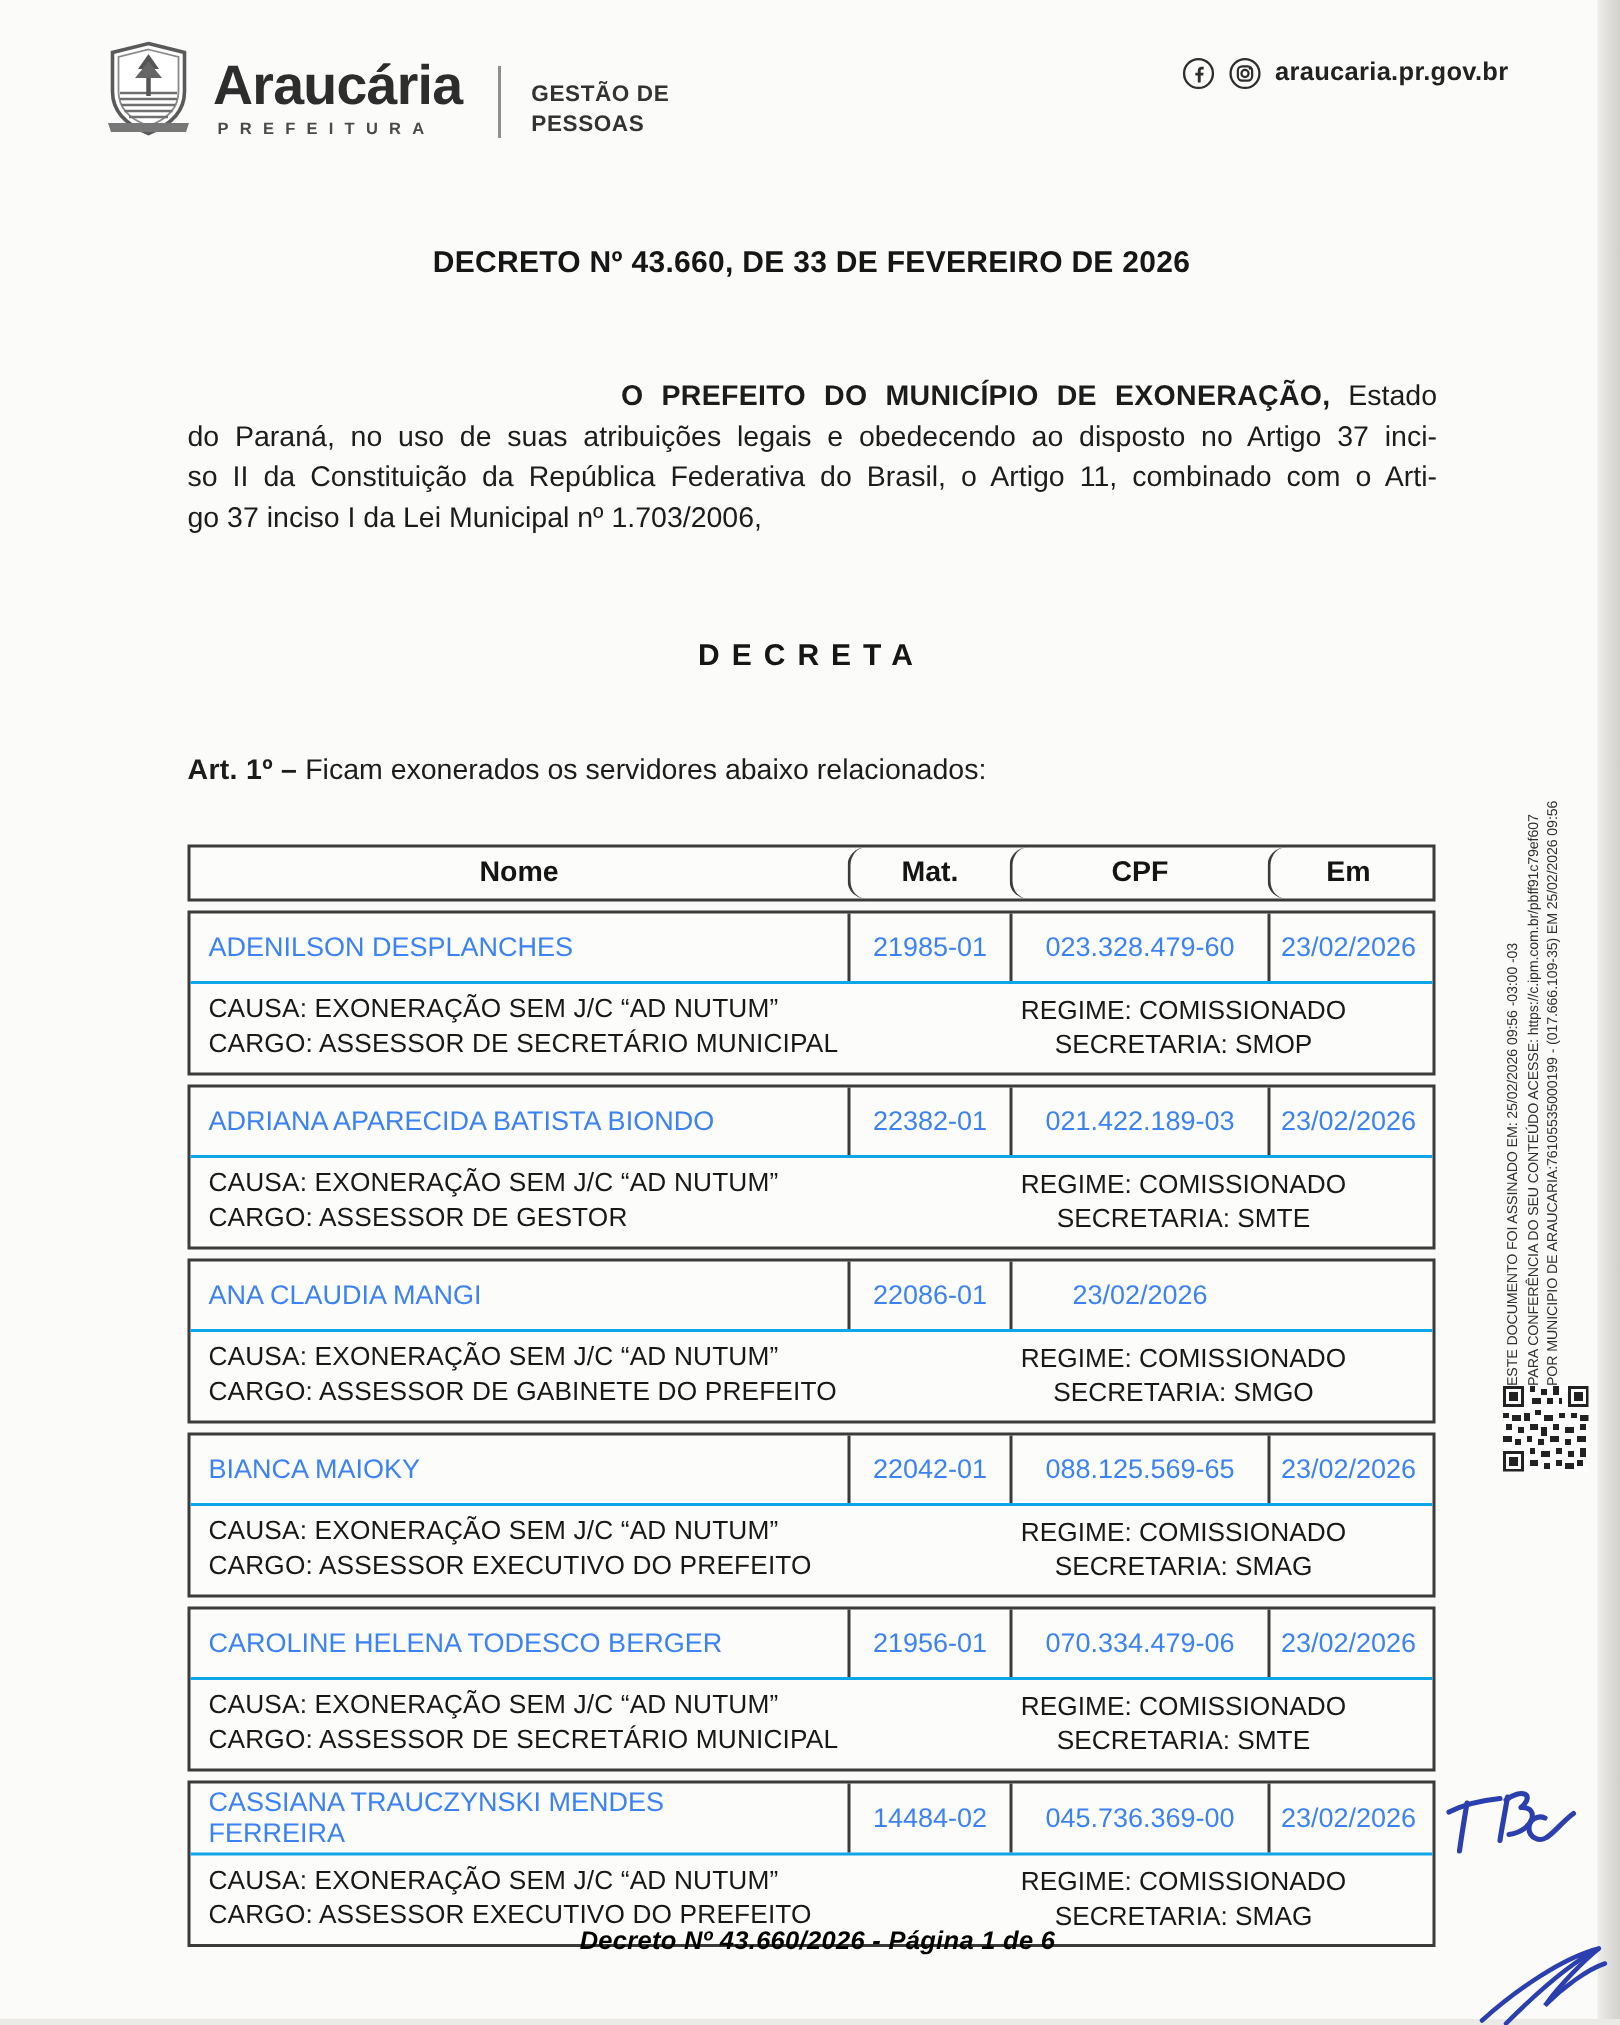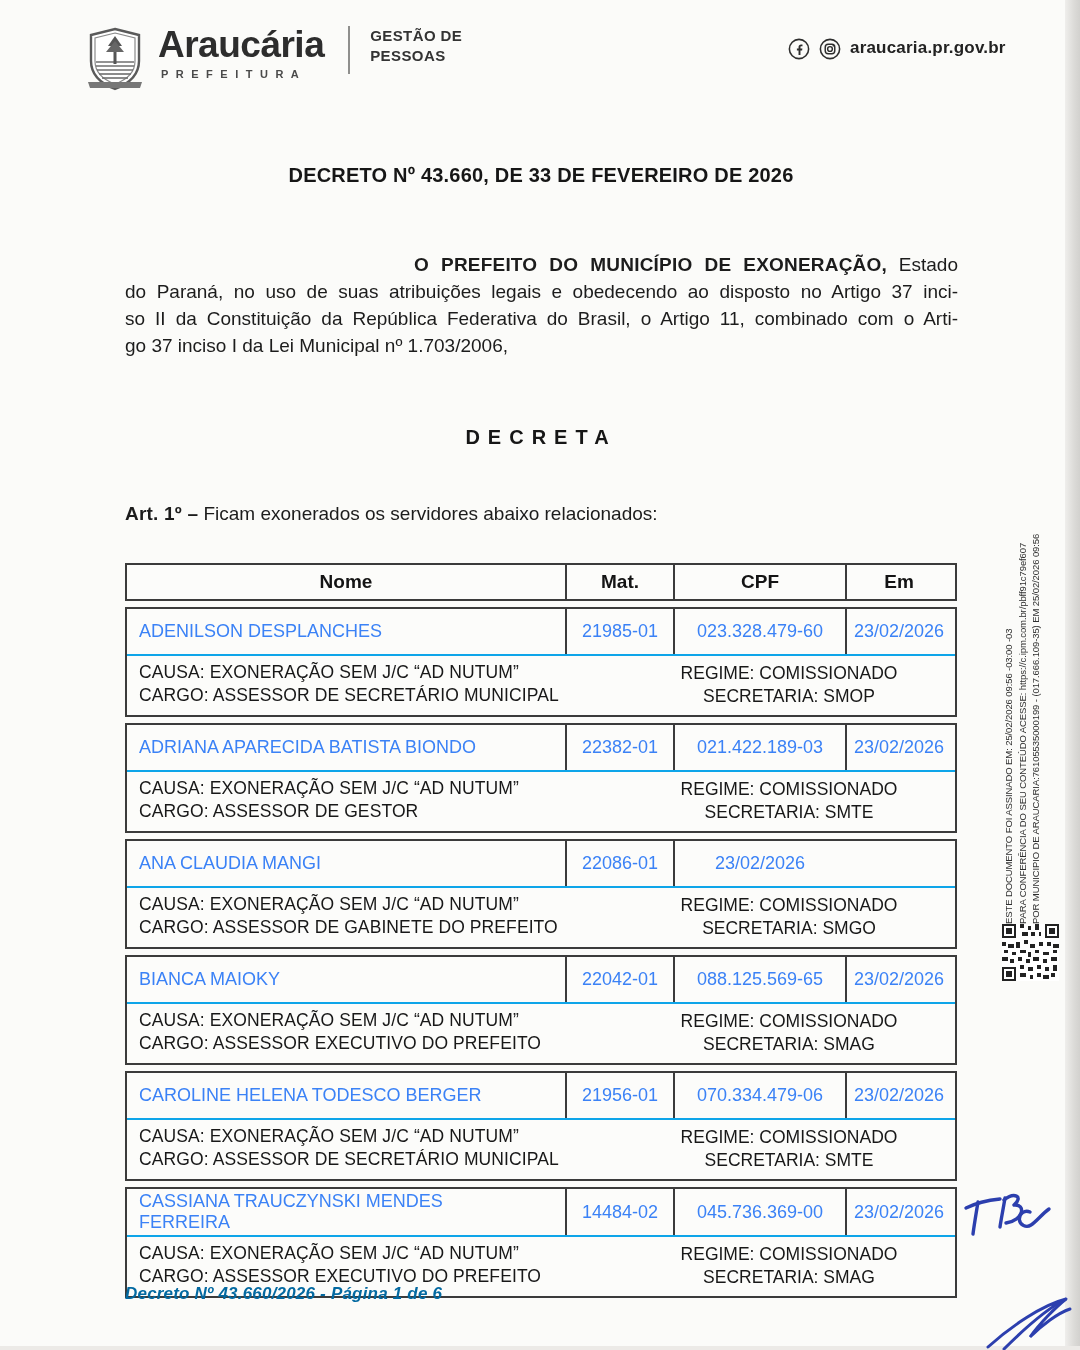--- a/index.html
+++ b/index.html
@@ -3,21 +3,21 @@
 <meta charset="utf-8">
 <style>
   html,body{margin:0;padding:0;background:#e9e8e6;}
   .page{position:relative;width:1080px;height:1350px;background:#fbfbf9;overflow:hidden;
         font-family:"Liberation Sans",sans-serif;color:#1d1d1d;}
   .edge-right{position:absolute;top:0;right:0;width:15px;height:100%;
         background:linear-gradient(90deg,#efeeec 0%,#dcdbd8 60%,#d2d1ce 100%);}
   .edge-bottom{position:absolute;left:0;bottom:0;width:100%;height:4px;background:#eceae7;}
 
   
-  .hdr{position:absolute;left:84px;top:26px;display:flex;align-items:flex-start;}
+  .hdr{position:absolute;left:68px;top:26px;display:flex;align-items:flex-end;}
   .brand{margin-left:12px;}
   .brand-name{font-size:37px;font-weight:bold;color:#2d2d2d;letter-spacing:-0.5px;line-height:1;}
   .brand-sub{font-size:11px;font-weight:bold;color:#4a4a4a;letter-spacing:7.5px;margin-top:5px;margin-left:3px;}
   .hdr-divider{width:2px;height:48px;background:#8f8f8d;margin:0 20px 0 24px;}
   .dept{font-size:15px;font-weight:bold;color:#333;line-height:1.3;letter-spacing:0.4px;}
   .hdr-right{position:absolute;left:788px;top:38px;display:flex;align-items:flex-start;gap:9px;}
   .soc{width:22px;height:22px;}
   .site{font-size:17px;font-weight:bold;color:#222;letter-spacing:0.2px;}
 
   
@@ -31,36 +31,36 @@
   .decreta{position:absolute;left:125px;top:426px;width:832px;text-align:center;
          font-size:20px;font-weight:bold;letter-spacing:8px;color:#161616;}
   .article{position:absolute;left:125px;top:503px;width:833px;font-size:19px;color:#1c1c1c;}
   .article b{letter-spacing:0.2px;}
 
   
   .tbl{position:absolute;left:125px;top:563px;width:832px;}
   .box{border:2px solid #3b3b3b;background:#fcfcfa;box-sizing:border-box;}
   .row-grid{display:grid;grid-template-columns:438px 108px 172px 106px;}
   .hcell{min-height:34px;display:flex;align-items:center;justify-content:center;
-         font-size:19px;font-weight:bold;color:#141414;border-left:2px solid #3b3b3b;}
+         font-size:19px;font-weight:bold;color:#141414;border-left:2px solid #3b3b3b;border-radius:12px;}
   .hcell:first-child{border-left:none;}
   .rec{margin-top:6px;}
   .ncell{display:flex;align-items:center;min-height:38px;border-left:2px solid #3b3b3b;
          font-size:18px;color:#3b82f6;line-height:21px;box-sizing:border-box;}
   .ncell:first-child{border-left:none;padding:2px 48px 2px 12px;justify-content:flex-start;}
   .ncell.c{justify-content:center;padding:12px 2px;}
   .detail{border-top:2px solid #0ea5e9;display:flex;padding:5px 8px 7px 12px;}
   .d-left{flex:1;font-size:17.5px;line-height:23px;color:#181818;letter-spacing:0.1px;}
   .d-right{width:316px;font-size:17.5px;line-height:23px;color:#181818;text-align:center;padding-top:1px;}
 
   
   .initials{position:absolute;left:950px;top:1182px;}
   .flourish{position:absolute;left:982px;top:1293px;}
-  .footer{position:absolute;left:125px;top:1284px;width:840px;text-align:left;
-          font-style:italic;font-weight:bold;font-size:17px;color:#0369a1;letter-spacing:0.2px;}
+  .footer{position:absolute;left:125px;top:1284px;width:840px;text-align:center;
+          font-style:italic;font-weight:bold;font-size:17px;color:#000000;letter-spacing:0.2px;}
 
   
   .sigwrap{position:absolute;left:1002px;top:478px;width:46px;height:446px;}
   .siginner{width:446px;height:46px;transform:rotate(-90deg) translateX(-446px);transform-origin:0 0;}
   .sigline{font-size:9.5px;line-height:13.5px;white-space:nowrap;color:#2f2f2f;letter-spacing:-0.1px;}
   .qr{position:absolute;left:1002px;top:924px;}
 </style>
 </head>
 <body>
 

